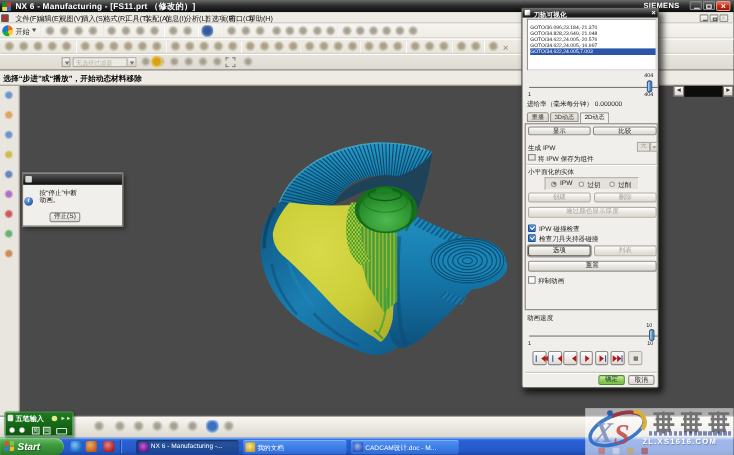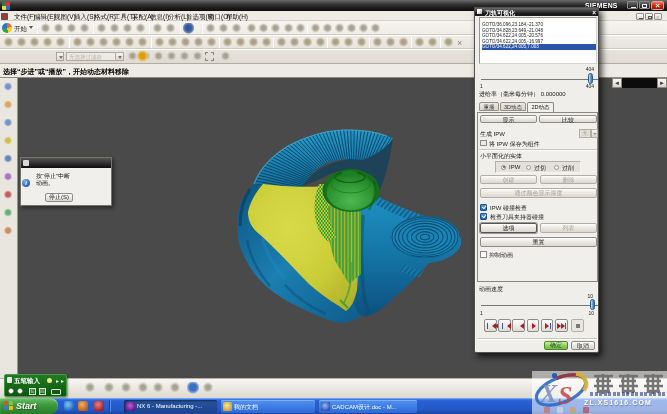--- a/index.html
+++ b/index.html
@@ -16,20 +16,21 @@
  background:linear-gradient(#4f93dd,#1e62b4);}
 .cbc:after{content:"";position:absolute;left:1.2px;top:0.8px;width:3.4px;height:2px;
  border-left:1.2px solid #fff;border-bottom:1.2px solid #fff;transform:rotate(-50deg)}
 .t6{font-size:6px;color:#222;position:absolute;white-space:nowrap}
 .t5{font-size:5px;color:#222;position:absolute;white-space:nowrap}
 </style></head><body>
 <div class="abs" style="left:0;top:0;width:667px;height:11px;
 background:linear-gradient(#6a6a6a,#2e2e2e 45%,#0c0c0c)">
 <div class="abs" style="left:2px;top:1.5px;width:8px;height:8px;border-radius:1px;
 background:conic-gradient(#d33 0 25%,#36c 0 50%,#dd4 0 75%,#283 0)"></div>
+<div class="abs" style="left:14px;top:1px;font-size:7.5px;font-weight:bold;color:#fff;letter-spacing:0.2px">NX 6 - Manufacturing - [FS11.prt （修改的）]</div>
 <div class="abs" style="left:585px;top:1.5px;font-size:6.8px;font-weight:bold;color:#fff;letter-spacing:0.3px">SIEMENS</div>
 <div class="abs" style="left:627px;top:1px;width:11px;height:8px;background:linear-gradient(#666,#222);border:1px solid #888;border-radius:1px">
  <div class="abs" style="left:2.5px;top:4.5px;width:5px;height:1.5px;background:#eee"></div>
     </div>
 <div class="abs" style="left:639px;top:1px;width:11px;height:8px;background:linear-gradient(#666,#222);border:1px solid #888;border-radius:1px">
  <div class="abs" style="left:2px;top:1.5px;width:5px;height:4px;border:1px solid #eee"></div>
     </div>
 <div class="abs" style="left:651px;top:0.5px;width:13px;height:9.5px;background:linear-gradient(#f08065,#d62b10 45%,#9c1500);border:1px solid #e8a090;border-radius:1.5px;
  color:#fff;font-size:8px;font-weight:bold;text-align:center;line-height:8.5px">×</div>
 </div>

